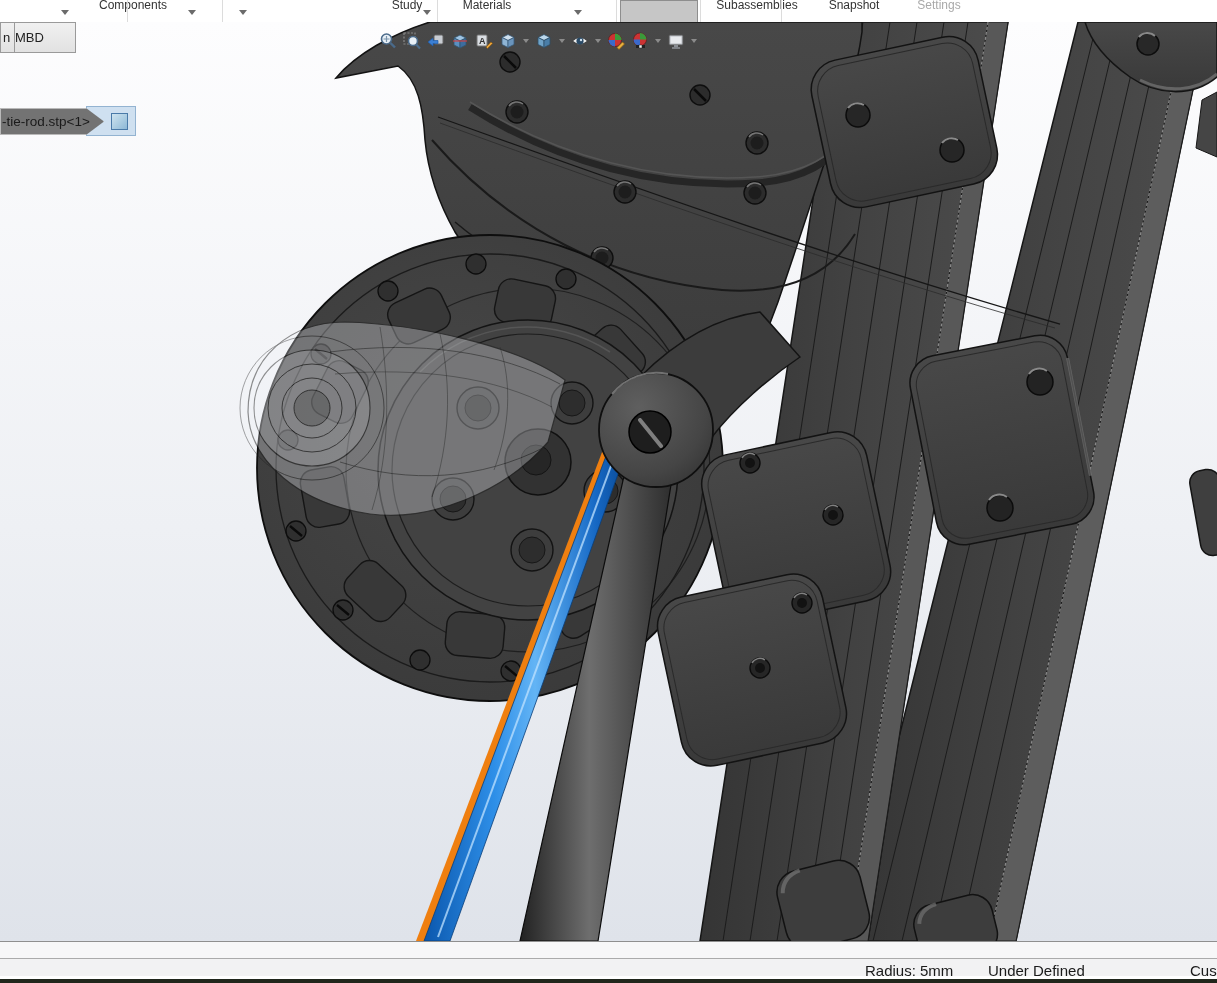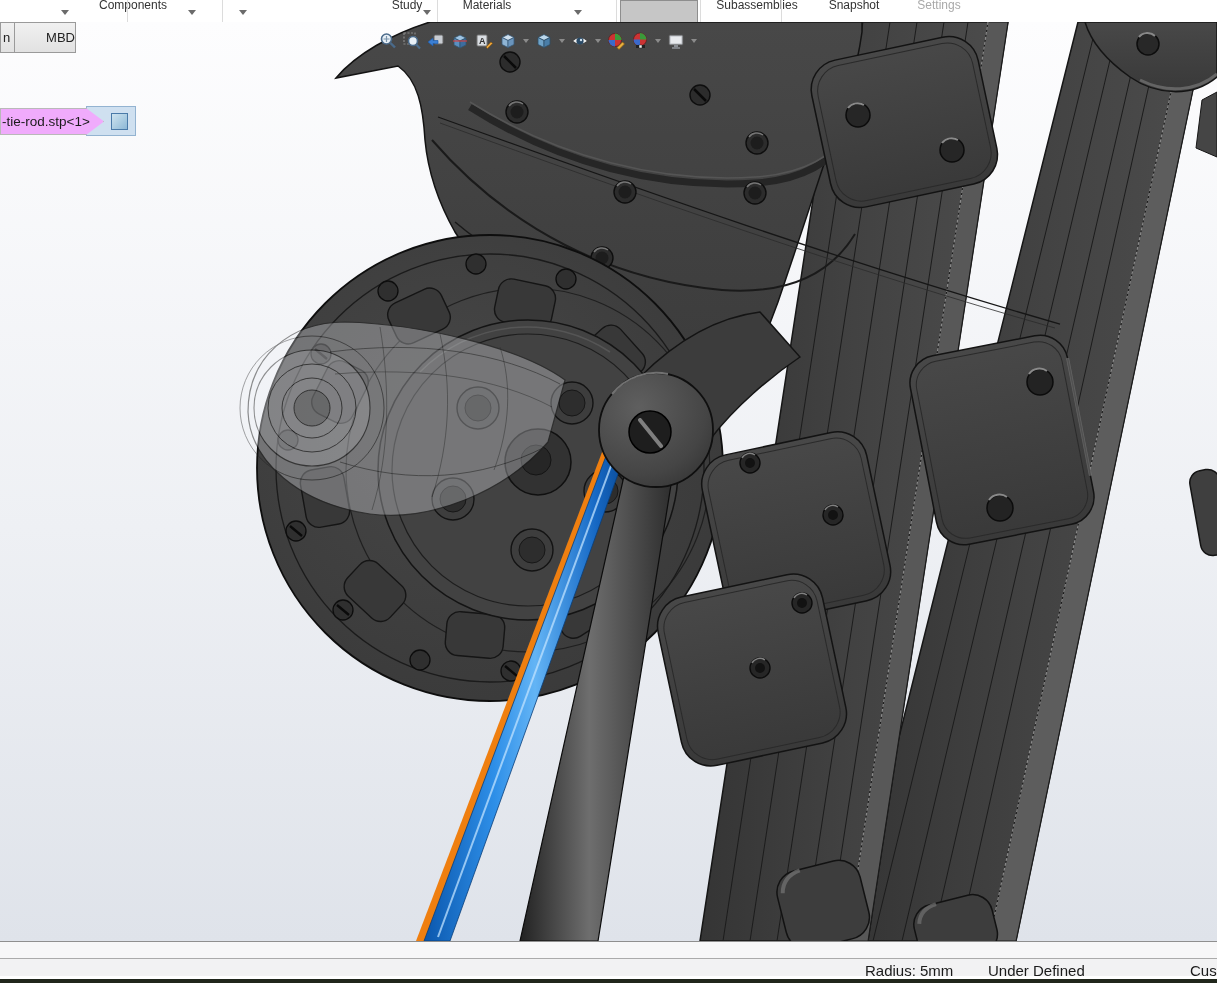--- a/index.html
+++ b/index.html
@@ -10,38 +10,38 @@
   .ribbon-label{position:absolute;top:-2px;font-size:12px;color:#333;transform:translateX(-50%);white-space:nowrap;}
   .ribbon-label.disabled{color:#a9a9a9;}
   .rb-sep{position:absolute;top:0;width:1px;height:22px;background:#dcdcdc;}
   .dd-arrow{position:absolute;top:10px;width:0;height:0;border-left:4px solid transparent;
             border-right:4px solid transparent;border-top:5px solid #6b6b6b;}
   .ribbon-graybtn{position:absolute;left:620px;top:0;width:78px;height:22px;background:#c6c6c6;border:1px solid #8e8e8e;border-bottom:none;box-sizing:border-box;}
   
   .tabbar{position:absolute;left:0;top:22px;height:33px;z-index:40;display:flex;}
   .tab{height:31px;box-sizing:border-box;border:1px solid #9a9a9a;margin-left:-1px;
        background:linear-gradient(#f0f0f0,#e2e2e2);color:#222;font-size:13px;
-       display:flex;align-items:center;justify-content:flex-end;white-space:nowrap;}
+       display:flex;align-items:center;justify-content:flex-start;white-space:nowrap;}
   .tab.partial{width:15px;overflow:hidden;justify-content:flex-start;padding-left:2px;margin-left:0;}
   .tab.mbd{width:62px;}
   .tab.cam{width:157px;}
   
   .viewport{position:absolute;left:0;top:22px;width:1217px;height:919px;z-index:10;}
   
   .hud{position:absolute;left:378px;top:29px;height:24px;z-index:50;display:flex;align-items:center;gap:4px;}
   .hud .icon{width:20px;height:20px;flex:0 0 auto;}
   .hud .dd{width:0;height:0;border-left:3.5px solid transparent;border-right:3.5px solid transparent;
            border-top:4.5px solid #8b8b8b;margin:0 1px;}
   
   .breadcrumb{position:absolute;left:0;top:106px;height:31px;z-index:50;}
   .crumb-blue{position:absolute;left:86px;top:0;width:50px;height:30px;background:#cfe0f0;
               border:1px solid #93b3d1;box-sizing:border-box;}
   .crumb-sq{position:absolute;left:24px;top:6px;width:17px;height:17px;
             background:linear-gradient(135deg,#cfe4ef,#8db8d6);border:1px solid #4a7aa8;box-sizing:border-box;}
-  .crumb-tag{position:absolute;left:0;top:2px;width:104px;height:27px;background:#f0abfc;
+  .crumb-tag{position:absolute;left:0;top:2px;width:104px;height:27px;background:#737373;
              clip-path:polygon(0 0,86px 0,104px 50%,86px 100%,0 100%);
              box-shadow:0 0 0 1px #b9b9b9 inset;display:flex;align-items:center;}
   .crumb-tag span{font-size:13.5px;color:#1a1a1a;white-space:nowrap;margin-left:2px;}
   
   .status-gap{position:absolute;left:0;top:941px;width:1217px;height:17px;background:#f7f7f8;
               border-top:1px solid #8f8f8f;box-sizing:border-box;z-index:30;}
   .statusbar{position:absolute;left:0;top:958px;width:1217px;height:18px;background:#f2f2f3;
              border-top:1px solid #ababab;box-sizing:border-box;z-index:30;font-size:15px;color:#1a1a1a;}
   .st-radius{position:absolute;left:865px;top:3px;white-space:nowrap;}
   .st-state{position:absolute;left:988px;top:3px;white-space:nowrap;}

